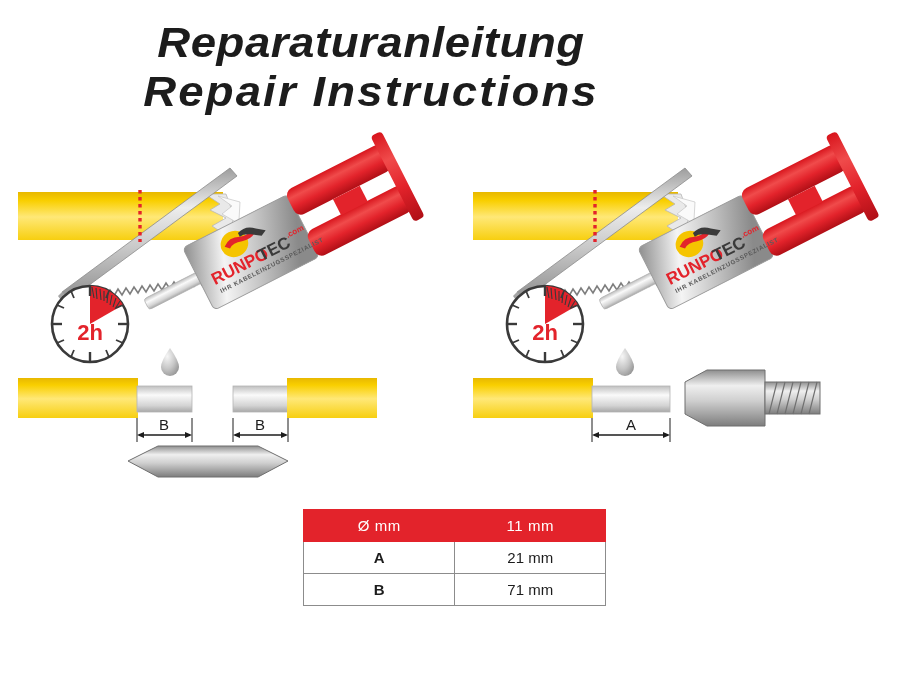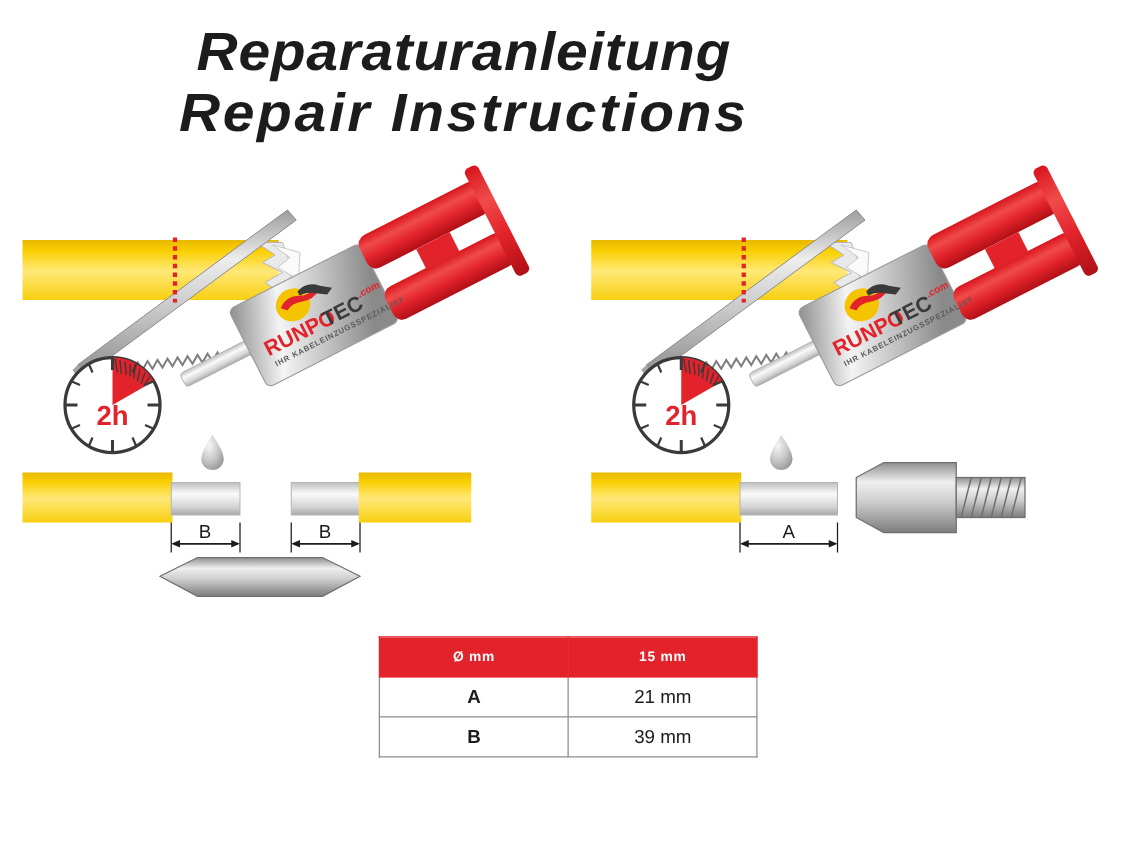--- a/index.html
+++ b/index.html
@@ -13,22 +13,22 @@
               color:#1c1c1c;letter-spacing:0.5px;transform:scaleX(1.06);}
   .title-line.l2{letter-spacing:2px;}
 
   
   .panel{position:absolute;}
 
   
   .spec-table{position:absolute;left:303px;top:509px;width:303px;
               border-collapse:collapse;}
   .spec-table td{height:31px;padding:0;text-align:center;vertical-align:middle;}
-  .spec-table tr.head td{background:#e3232b;color:#ffffff;font-weight:bold;
-                         font-size:11px;letter-spacing:0.6px;border:1px solid #e3232b;}
+  .spec-table tr.head td{background:#e3232b;color:#ffffff;font-weight:normal;
+                         font-size:15px;letter-spacing:0.6px;border:1px solid #e3232b;}
   .spec-table tr.head td.sep{border-left:1px solid #ffffff;}
   .spec-table tr.row td{background:#ffffff;color:#1c1c1c;font-size:15px;
                         border:1px solid #8c8c8c;}
   .spec-table tr.row td.lbl{font-weight:bold;}
   .spec-table td.c1{width:152px;}
   .spec-table td.c2{width:151px;}
 </style>
 </head>
 <body>
 
@@ -286,26 +286,26 @@
         <line x1="346" y1="284" x2="354" y2="252"></line>
         <line x1="354" y1="284" x2="362" y2="252"></line>
       </g>
     </g>
   </svg>
 
   <table class="spec-table">
     <tbody>
         <tr class="head">
       <td class="c1">Ø mm</td>
-      <td class="c2 sep">15 mm</td>
+      <td class="c2 sep">11 mm</td>
     </tr>
     <tr class="row">
       <td class="c1 lbl">A</td>
       <td class="c2">21 mm</td>
     </tr>
     <tr class="row">
       <td class="c1 lbl">B</td>
-      <td class="c2">39 mm</td>
+      <td class="c2">71 mm</td>
     </tr>
   </tbody>
     </table>
 
 </div>
 
 </body></html>

